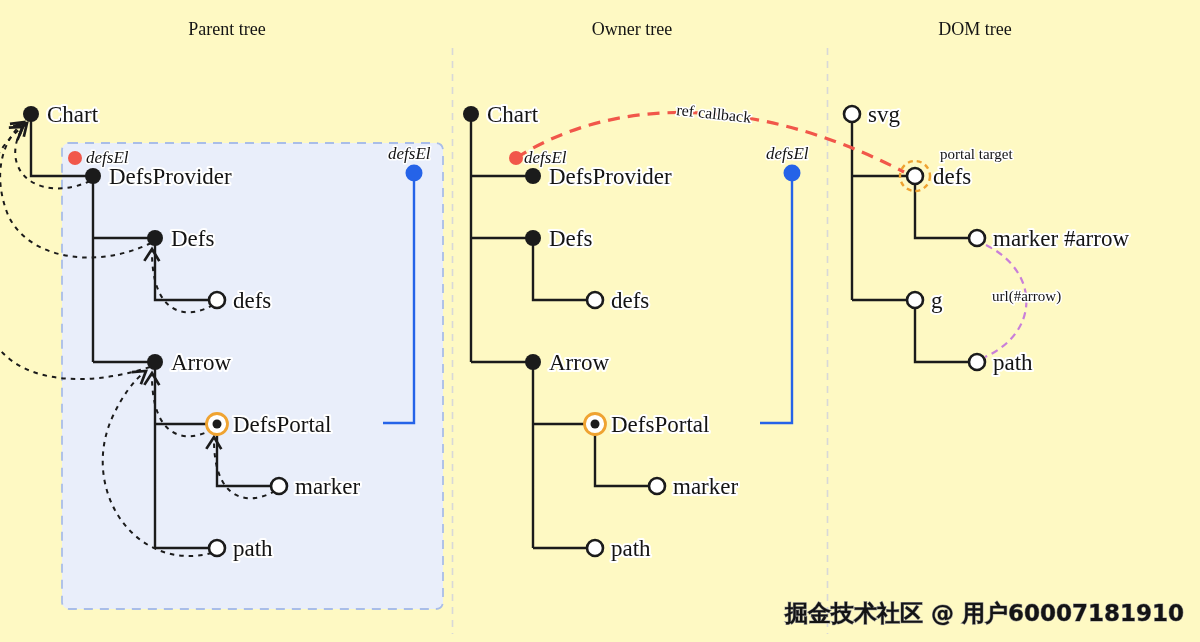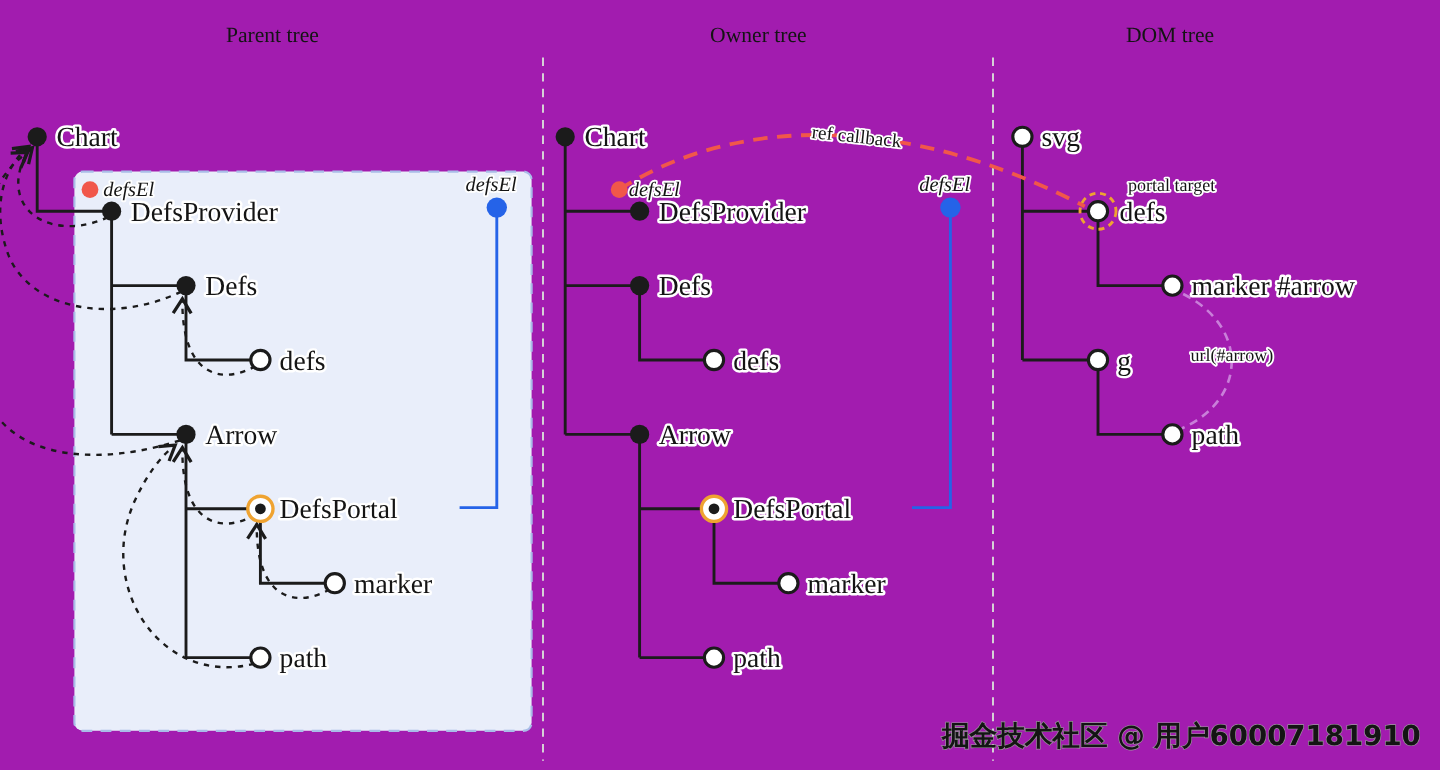--- a/index.html
+++ b/index.html
@@ -1,16 +1,16 @@
 <!DOCTYPE html>
 <html><head>
 <meta charset="utf-8">
 <style>
   html,body{margin:0;padding:0;background:#ffffff;}
-  .stage{position:relative;width:1200px;height:642px;background:#a21caf;overflow:hidden;text-decoration:underline;}
+  .stage{position:relative;width:1200px;height:642px;background:#fef9c3;overflow:hidden;text-decoration:underline;}
   .stage svg{position:absolute;left:0;top:0;}
   text{font-family:"Liberation Serif", serif;fill:#141414;}
   .nlabel{font-size:23px;paint-order:stroke;stroke:#ffffff;stroke-width:4px;stroke-linejoin:round;}
   .title{font-size:18px;stroke:none;}
   .ref{font-size:17px;font-style:italic;paint-order:stroke;stroke:#ffffff;stroke-width:3px;stroke-linejoin:round;}
   .small{font-size:15px;paint-order:stroke;stroke:#ffffff;stroke-width:3px;stroke-linejoin:round;}
   .tl{stroke:#1b1b1b;stroke-width:2.4;fill:none;}
   .dashp{stroke:#1b1b1b;stroke-width:2;fill:none;stroke-dasharray:4.5 5;}
   .dot{fill:#1b1b1b;}
   .odot{fill:#ffffff;stroke:#1b1b1b;stroke-width:2.6;}

